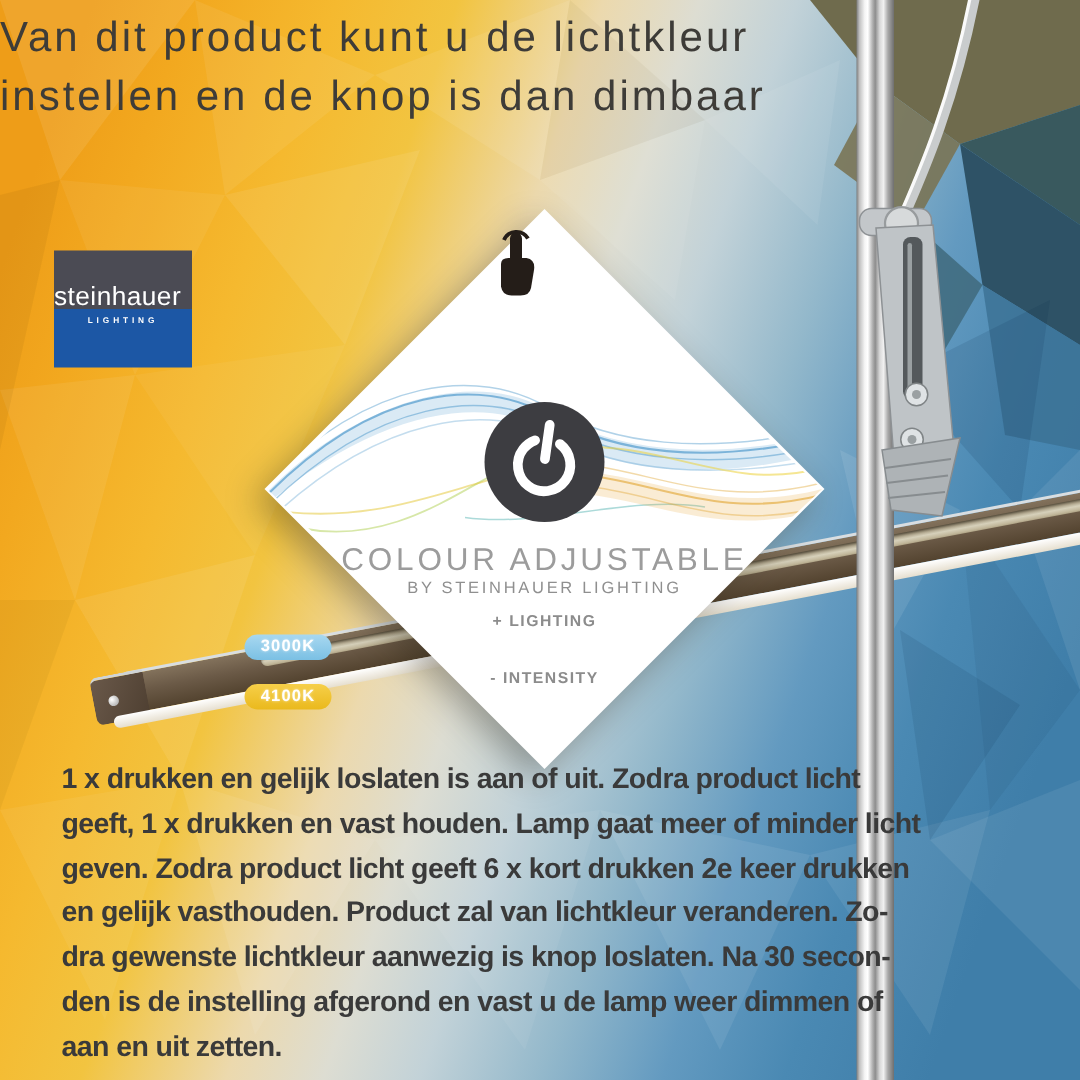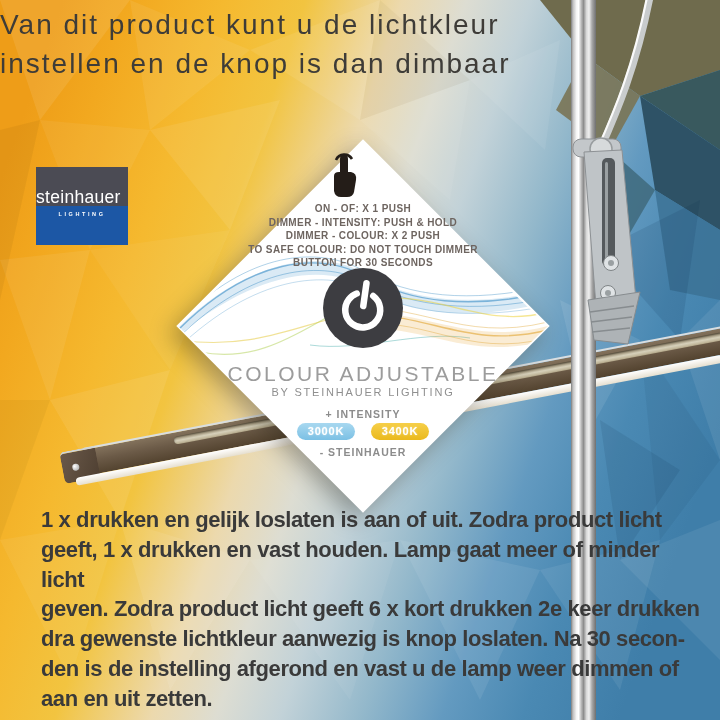--- a/index.html
+++ b/index.html
@@ -36,39 +36,39 @@
   .touch-ic{position:absolute;left:160px;top:10px;}
   .instr{position:absolute;left:60px;top:62px;width:280px;font-size:10px;font-weight:700;
          color:#6e6560;letter-spacing:.4px;line-height:13.5px;}
   .power-ic{position:absolute;left:158px;top:126px;}
   .card-title{position:absolute;left:0;top:222px;width:100%;font-size:21px;letter-spacing:2.5px;
               color:#9c9c9c;}
   .card-sub{position:absolute;left:0;top:246px;width:100%;font-size:11px;letter-spacing:1.8px;
             font-weight:400;color:#8f8f8f;}
   .bplus{position:absolute;left:0;top:268px;width:100%;font-size:10.5px;font-weight:700;
          letter-spacing:1px;color:#8c8c8c;}
-  .pills{position:absolute;left:0;top:283px;width:100%;display:flex;justify-content:center;gap:16px;}
+  .pills{position:absolute;left:0;top:283px;width:100%;display:flex;justify-content:center;gap:16px;flex-direction:column;}
   .pill{width:58px;height:17px;line-height:17px;border-radius:9px;color:#fff;font-size:11px;
         font-weight:700;letter-spacing:.8px;text-shadow:0 0 2px rgba(255,255,255,.6);}
   .pill-blue{background:linear-gradient(180deg,#a8d8f0,#7bc0e4);}
   .pill-gold{background:linear-gradient(180deg,#f6cf49,#eab91d);}
   .bminus{position:absolute;left:0;top:306px;width:100%;font-size:10.5px;font-weight:700;
           letter-spacing:1px;color:#8c8c8c;}
 
   
   .pole{position:absolute;left:571px;top:0;width:25px;height:720px;z-index:6;
         background:linear-gradient(90deg,#7c7c7c 0%,#c0c0c0 8%,#f5f5f5 22%,#ffffff 30%,
                    #b5b5b5 42%,#8d8d8d 50%,#d8d8d8 62%,#f0f0f0 72%,#a8a8a8 84%,#6f6f6f 100%);}
   .hw{position:absolute;inset:0;z-index:6;pointer-events:none;}
 
   
   .headline{position:absolute;top:6px;left:0;width:100%;z-index:7;
             font-size:28px;line-height:38.5px;color:#3e3c38;letter-spacing:2px;}
   .body-text{position:absolute;left:41px;top:505px;width:665px;z-index:7;
-             font-size:22px;font-weight:700;letter-spacing:-.4px;line-height:29.8px;color:#3a3a3a;}
+             font-size:19px;font-weight:700;letter-spacing:-.4px;line-height:29.8px;color:#3a3a3a;}
 
   
   .logo{position:absolute;left:36px;top:167px;width:92px;height:78px;z-index:7;}
   .logo-top{position:absolute;top:0;left:0;width:100%;height:39px;background:#4b4b54;}
   .logo-bottom{position:absolute;top:39px;left:0;width:100%;height:39px;background:#1c57a5;}
   .logo-name{position:absolute;top:20px;width:100%;color:#fff;
              font-size:17.5px;letter-spacing:.3px;}
   .logo-sub{position:absolute;top:44px;width:100%;text-align:center;color:#fff;
             font-size:5.5px;letter-spacing:2.6px;font-weight:700;}
 </style>
@@ -166,42 +166,35 @@
       <path d="M360,300 C440,288 480,330 548,312" fill="none" stroke="#ecd23a" stroke-width="1.3" opacity=".55"></path>
     </svg>
   </div>
 
   <div class="card-content">
     <svg class="touch-ic" width="40" height="50" viewBox="0 0 40 50">
       <path d="M13,10 A 9,9 0 0 1 29,9" fill="none" stroke="#241d18" stroke-width="2.6"></path>
       <rect x="17" y="5" width="8" height="24" rx="4" fill="#241d18"></rect>
       <path d="M11,26 q0,-4 5,-4 h12 q6,1 5,8 l-2,12 q-1,5 -7,5 h-6 q-6,0 -7,-6 z" fill="#241d18"></path>
     </svg>
-    <div class="instr">
-      <div>ON - OF: X 1 PUSH</div>
-      <div>DIMMER - INTENSITY: PUSH &amp; HOLD</div>
-      <div>DIMMER - COLOUR: X 2 PUSH</div>
-      <div>TO SAFE COLOUR: DO NOT TOUCH DIMMER</div>
-      <div>BUTTON FOR 30 SECONDS</div>
-    </div>
     <svg class="power-ic" width="84" height="84" viewBox="0 0 84 84">
       <circle cx="42" cy="42" r="40" fill="#3d3d41"></circle>
       <g transform="rotate(8 42 42)">
         <circle cx="42" cy="44" r="17.5" fill="none" stroke="#fff" stroke-width="6.5" stroke-linecap="round" stroke-dasharray="92 18" transform="rotate(-61 42 44)"></circle>
         <line x1="42" y1="17" x2="42" y2="40" stroke="#fff" stroke-width="6.5" stroke-linecap="round"></line>
       </g>
     </svg>
     <div class="card-title">COLOUR ADJUSTABLE</div>
     <div class="card-sub">BY STEINHAUER LIGHTING</div>
-    <div class="bplus">+ INTENSITY</div>
+    <div class="bplus">+ LIGHTING</div>
     <div class="pills">
       <span class="pill pill-blue">3000K</span>
-      <span class="pill pill-gold">3400K</span>
+      <span class="pill pill-gold">4100K</span>
     </div>
-    <div class="bminus">- STEINHAUER</div>
+    <div class="bminus">- INTENSITY</div>
   </div>
 
   <div class="pole"></div>
   <svg class="hw" width="720" height="720" viewBox="0 0 720 720">
     <path d="M651,-8 C637,66 616,114 600,150" fill="none" stroke="#c9cccd" stroke-width="7" stroke-linecap="round"></path>
     <path d="M648,-8 C634,66 613,114 597,150" fill="none" stroke="#fafafa" stroke-width="2.2" stroke-linecap="round"></path>
     <rect x="573" y="139" width="48" height="18" rx="8" fill="#c3c7ca" stroke="#8d9194"></rect>
     <circle cx="601" cy="149" r="11" fill="#d7dadb" stroke="#989c9e" stroke-width="1.5"></circle>
     <path d="M584,152 L622,150 L636,300 L596,306 Z" fill="#bfc4c7" stroke="#8d9194"></path>
     <rect x="602" y="158" width="13" height="108" rx="5" fill="#54595c"></rect>
@@ -223,18 +216,19 @@
     <div class="logo-top"></div>
     <div class="logo-bottom"></div>
     <div class="logo-name">steinhauer</div>
     <div class="logo-sub">LIGHTING</div>
   </div>
 
   <div class="body-text">
     <div>1 x drukken en gelijk loslaten is aan of uit. Zodra product licht</div>
     <div>geeft, 1 x drukken en vast houden. Lamp gaat meer of minder licht</div>
     <div>geven. Zodra product licht geeft 6 x kort drukken 2e keer drukken</div>
+    <div>en gelijk vasthouden. Product zal van lichtkleur veranderen. Zo-</div>
     <div>dra gewenste lichtkleur aanwezig is knop loslaten. Na 30 secon-</div>
     <div>den is de instelling afgerond en vast u de lamp weer dimmen of</div>
     <div>aan en uit zetten.</div>
   </div>
 
 </div>
 
 </body></html>

